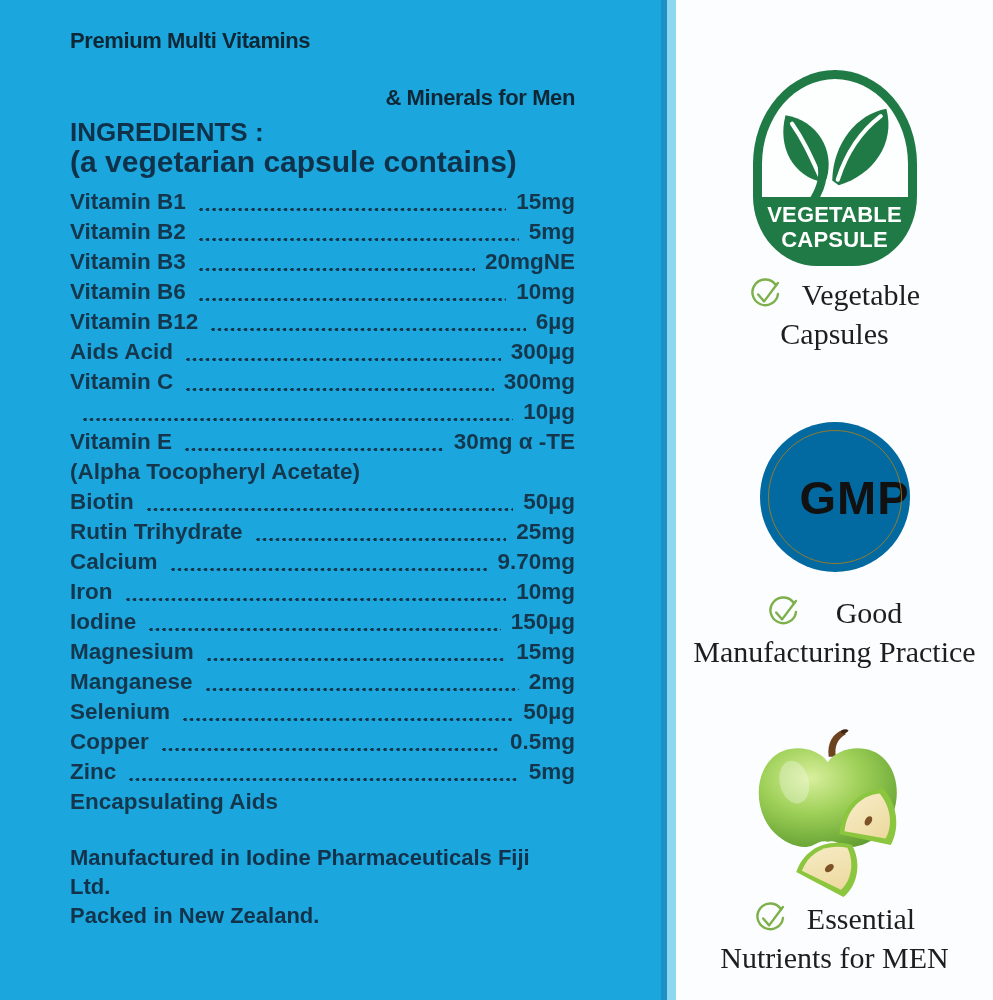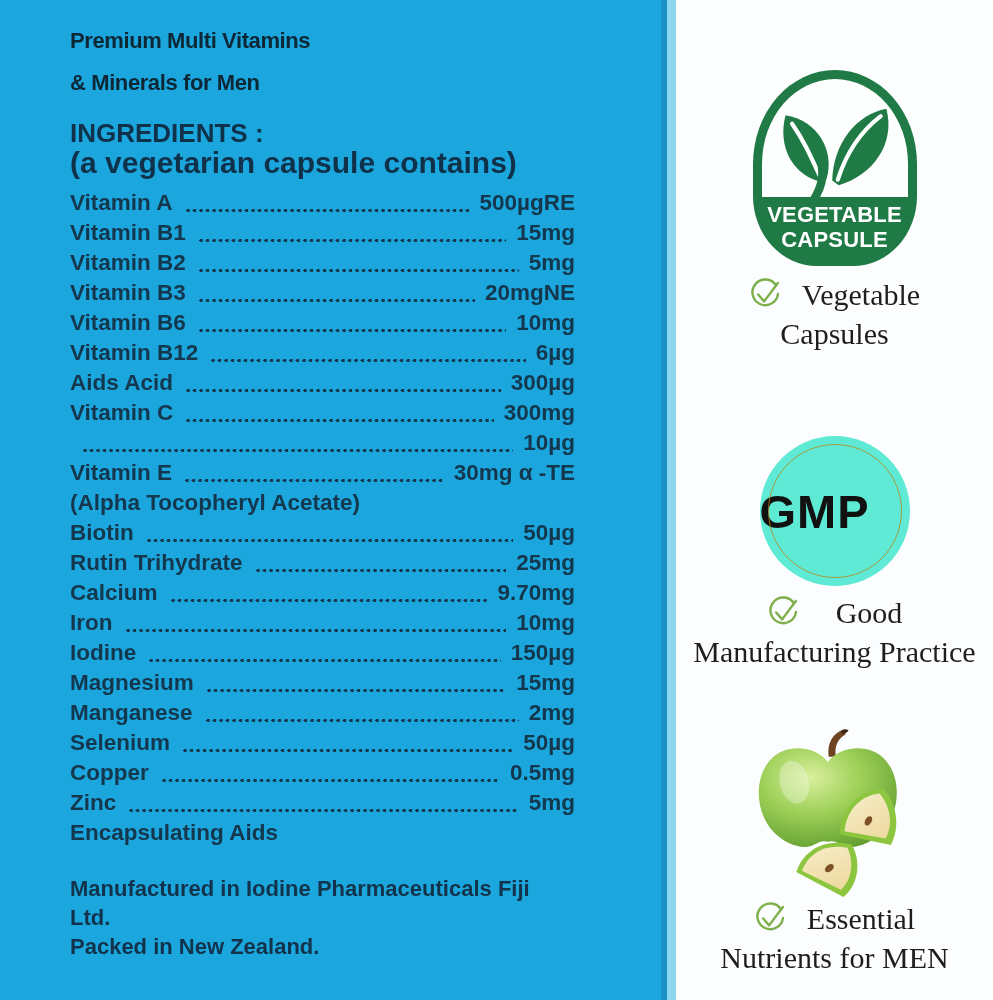--- a/index.html
+++ b/index.html
@@ -11,23 +11,23 @@
   }
 
   
   .blue-panel { position:absolute; left:0; top:0; width:661px; height:1000px; background:#1BA7DD; }
   .edge-dark  { position:absolute; left:661px; top:0; width:6px;  height:1000px; background:#1D90C5; }
   .edge-light { position:absolute; left:667px; top:0; width:9px;  height:1000px; background:#8FD6EF; }
 
   .content { position:absolute; left:70px; top:22px; width:505px; color:#14374E; }
 
   .title-line { font-size:22px; font-weight:800; line-height:38px; letter-spacing:-0.4px; color:#0E2736; }
-  .title-line.l2 { margin-top:4px; }
-
-  .ing-heading { margin-top:16px; font-size:26px; font-weight:800; line-height:30px; color:#10314A; }
+  .title-line.l2 { text-align:right; margin-top:19px; }
+
+  .ing-heading { font-size:26px; font-weight:800; line-height:30px; color:#10314A; }
   .ing-sub     { font-size:30px; font-weight:800; line-height:30px; color:#10314A; }
 
   .rows { margin-top:12px; }
   .row { display:flex; align-items:baseline; height:30px; font-size:22.5px; font-weight:700; color:#14374E; }
   .iname  { white-space:nowrap; }
   .leader {
     flex:1 1 auto; align-self:flex-end;
     height:5px; margin:0 10px 7px 12px;
     background-image:radial-gradient(circle 1.7px at 3px 2.5px, #14374E 96%, rgba(0,0,0,0) 100%);
     background-size:6.5px 5px; background-repeat:repeat-x; background-position:left bottom;
@@ -59,22 +59,22 @@
   .caption { text-align:center; font-family:"Liberation Serif", serif; font-size:30px; line-height:37px; color:#1E1E1E; width:360px; }
   .cap-row1 { display:flex; align-items:center; justify-content:center; gap:20px; }
   .cap-row1.wide-gap { gap:36px; }
   .cap-row2 { margin-top:2px; }
   .veg-caption   { top:276px; }
   .gmp-caption   { top:594px; }
   .apple-caption { top:900px; }
 
   
   .gmp-badge {
-    top:436px; width:150px; height:150px; border-radius:50%; background:#5eead4;
-    display:flex; align-items:center; justify-content:flex-start;
+    top:422px; width:150px; height:150px; border-radius:50%; background:#0369a1;
+    display:flex; align-items:center; justify-content:flex-end;
   }
   .gmp-badge::after {
     content:""; position:absolute; inset:8px; border-radius:50%;
     border:1.5px solid rgba(190,130,10,0.75);
   }
   .gmp-text { font-size:47px; font-weight:800; color:#111111; letter-spacing:1px; }
 
   
   .apple-graphic { top:726px; width:190px; height:172px; }
 
@@ -88,25 +88,20 @@
 <div class="edge-light"></div>
 
 <div class="content">
   <div class="title-line">Premium Multi Vitamins</div>
   <div class="title-line l2">&amp; Minerals for Men</div>
 
   <div class="ing-heading">INGREDIENTS :</div>
   <div class="ing-sub">(a vegetarian capsule contains)</div>
 
   <div class="rows">
-      <div class="row">
-        <span class="iname">Vitamin A</span>
-        <span class="leader"></span>
-        <span class="ivalue">500µgRE</span>
-      </div>
       <div class="row">
         <span class="iname">Vitamin B1</span>
         <span class="leader"></span>
         <span class="ivalue">15mg</span>
       </div>
       <div class="row">
         <span class="iname">Vitamin B2</span>
         <span class="leader"></span>
         <span class="ivalue">5mg</span>
       </div>

